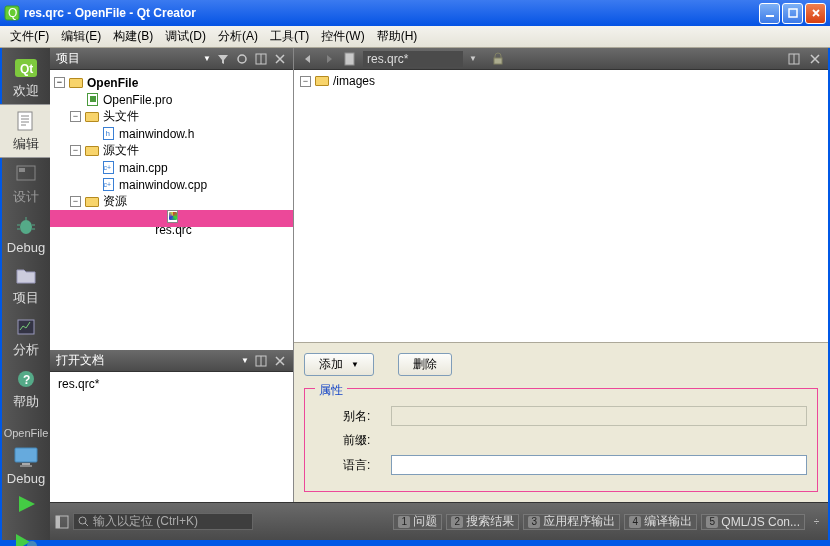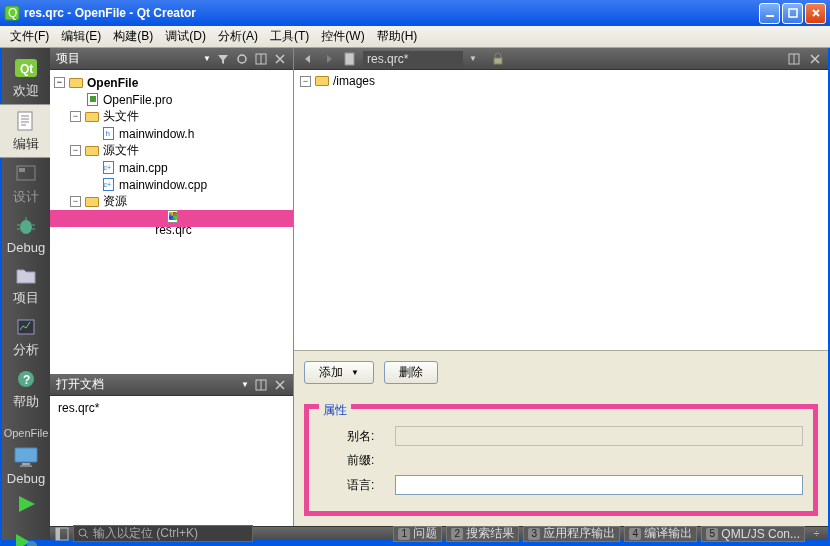--- a/index.html
+++ b/index.html
@@ -68,33 +68,33 @@
 
 .right-col { flex: 1; display: flex; flex-direction: column; }
 .editor-header { height: 22px; background: linear-gradient(#6a6a6a, #4b4b4b); display: flex; align-items: center; padding: 0 6px; gap: 6px; color: #fff; border-bottom: 1px solid #333; }
 .combo { background: #4b4b4b; color: #ddd; border: none; padding: 1px 16px 1px 4px; height: 16px; min-width: 100px; cursor: pointer; position: relative; }
 .editor-body { flex: 1; background: #fff; display: flex; flex-direction: column; }
 .qrc-tree { flex: 1; padding: 4px 6px; }
 .qrc-row { display: flex; align-items: center; cursor: pointer; }
 
 
 .qrc-form { background: #ece9d8; border-top: 1px solid #aca899; padding: 10px; }
-.qrc-buttons { display: flex; gap: 10px; margin-bottom: 20px; }
+.qrc-buttons { display: flex; gap: 24px; margin-bottom: 12px; }
 .btn { background: linear-gradient(#fdfdfb, #e9e7db); border: 1px solid #7f9db9; border-radius: 3px; padding: 2px 14px; cursor: pointer; display: flex; align-items: center; gap: 4px; }
 .btn-dd::after { content: "▼"; font-size: 8px; margin-left: 4px; }
-.fieldset { border: 5px solid #ec4899; padding: 8px 10px 10px; }
+.fieldset { border: 1px solid #ec4899; padding: 8px 10px 10px; }
 .legend { color: #1445c7; padding: 0 4px; position: relative; top: -15px; background: #ece9d8; display: inline-block; }
 .form-rows { margin-top: -8px; margin-left: 28px; }
 .form-row { display: flex; align-items: center; margin-bottom: 6px; gap: 8px; }
 .form-label { width: 40px; color: #000; }
 .form-input { flex: 1; border: 1px solid #7f9db9; height: 20px; padding: 0 4px; background: #fff; }
 .form-input[disabled] { background: #ece9d8; border-color: #c0c0b0; }
 
 
-.bottombar { height: 14px; background: linear-gradient(#6a6a6a, #4a4a4a); display: flex; align-items: center; padding: 0 4px; gap: 4px; color: #ddd; border-top: 1px solid #333; }
+.bottombar { height: 38px; background: linear-gradient(#6a6a6a, #4a4a4a); display: flex; align-items: center; padding: 0 4px; gap: 4px; color: #ddd; border-top: 1px solid #333; }
 .bb-btn { background: #5a5a5a; border: 1px solid #777; height: 16px; padding: 0 4px; display: flex; align-items: center; gap: 3px; cursor: pointer; font-size: 11px; }
 .bb-num { background: #888; color: #222; width: 12px; height: 12px; display: inline-flex; align-items: center; justify-content: center; font-size: 10px; border-radius: 2px; }
 .locator { flex: 0 0 180px; background: #3e3e3e; border: 1px solid #666; height: 17px; color: #aaa; padding: 0 4px; display: flex; align-items: center; gap: 4px; }
 .spacer-flex { flex: 1; }
 
 svg { display: block; }
 </style>
 </head>
 <body>
 

